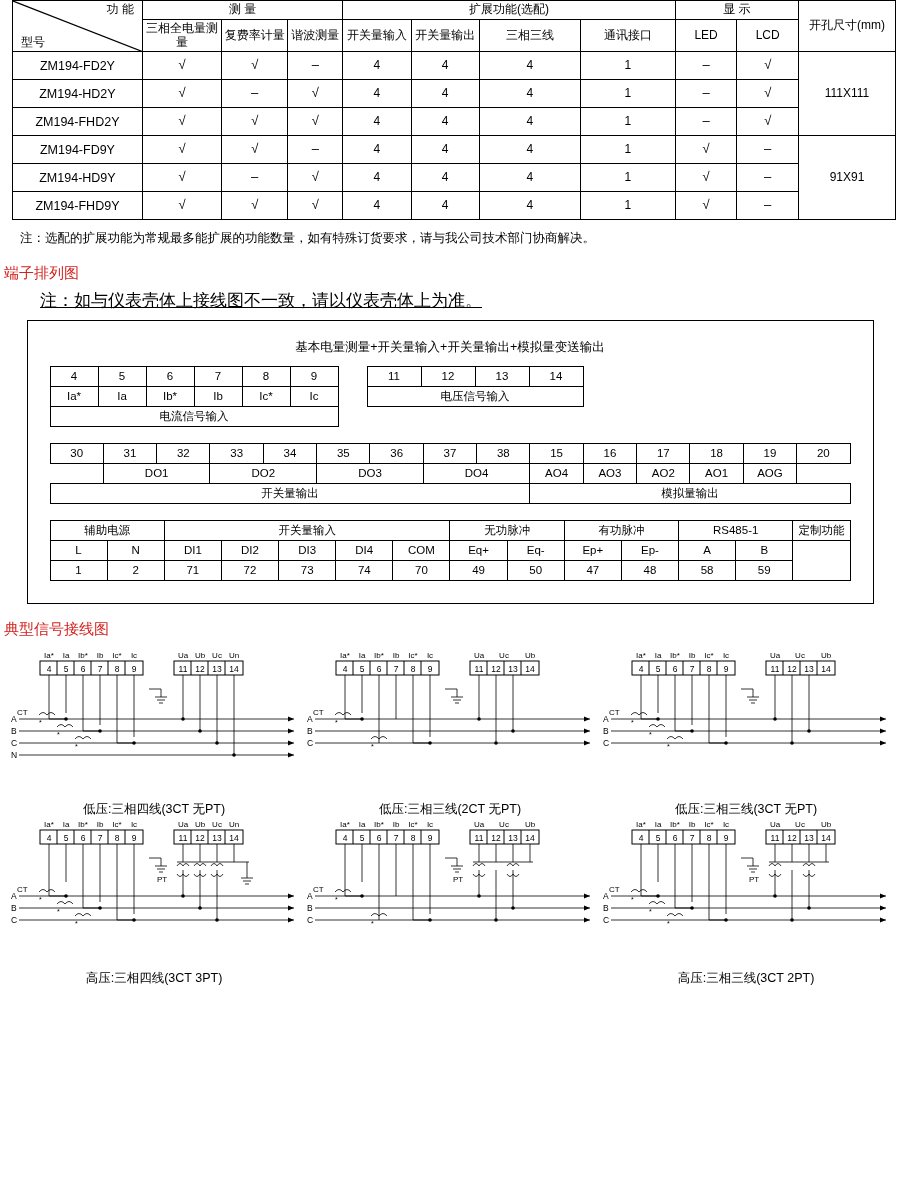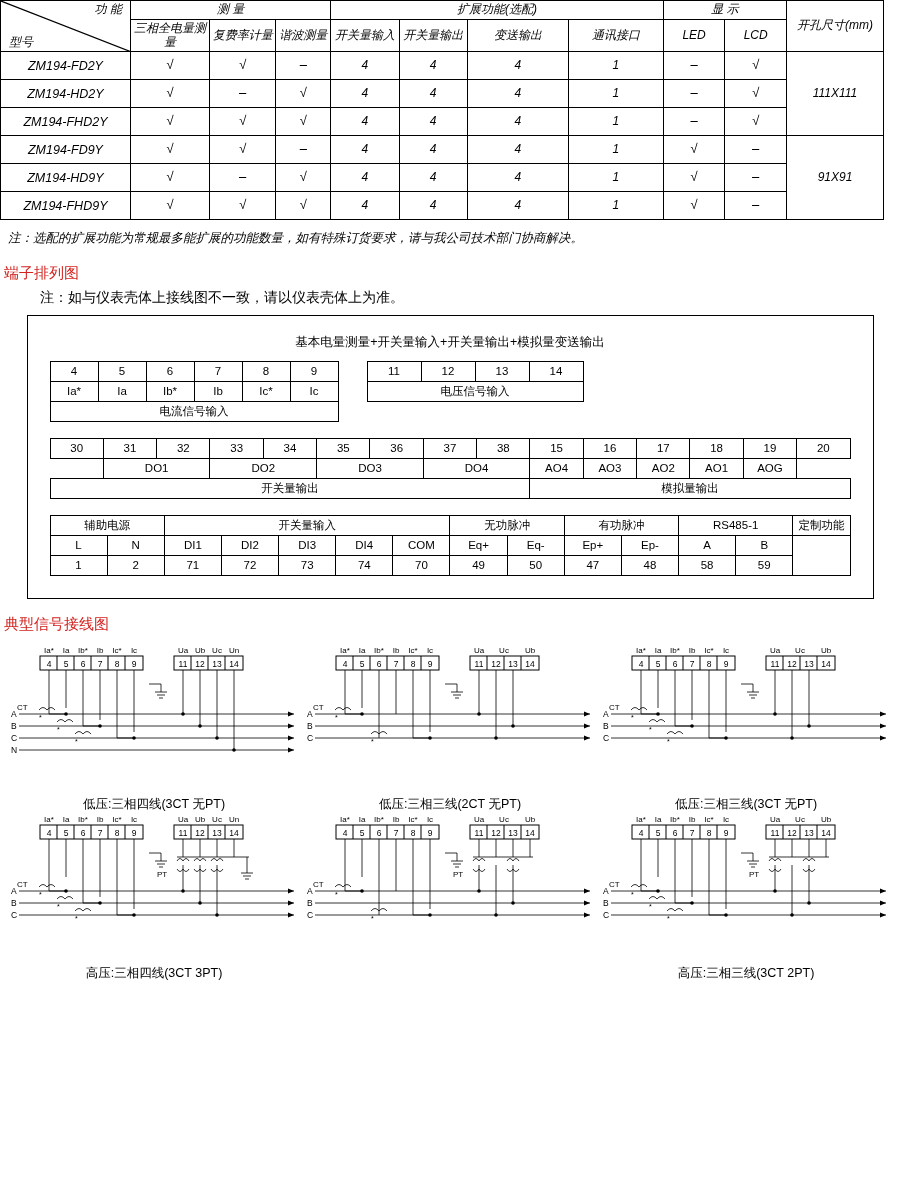--- a/index.html
+++ b/index.html
@@ -9,21 +9,21 @@
     font-family: "Liberation Sans", "DejaVu Sans", sans-serif;
     color: #000;
   }
   #page {
     width: 900px; height: 1185px;
     position: relative;
     overflow: hidden;
   }
 
   
-  .spec-wrap { padding: 0 0; font-style: italic; }
+  .spec-wrap { padding: 0 12px; }
   table.spec {
     width: 884px;
     border-collapse: collapse;
     font-size: 12px;
     table-layout: fixed;
   }
   table.spec th, table.spec td {
     border: 1px solid #000;
     text-align: center;
     vertical-align: middle;
@@ -56,22 +56,23 @@
   }
 
   
   h2.section {
     color: #d2221f;
     font-size: 15px;
     font-weight: normal;
     margin: 16px 0 6px 4px;
   }
   .sub-note {
-    font-size: 14px;
+    font-size: 17px;
     margin: 0 0 8px 40px;
+    text-decoration: underline;
   }
 
   
   .term-box {
     width: 847px;
     margin: 0 auto;
     border: 1px solid #000;
     padding: 18px 22px 22px 22px;
     position: relative;
     background: #fff;
@@ -147,21 +148,21 @@
           <th rowspan="2">
             <span>开孔尺寸(mm)</span>
           </th>
         </tr>
         <tr>
           <th>三相全电量测量</th>
           <th>复费率计量</th>
           <th>谐波测量</th>
           <th>开关量输入</th>
           <th>开关量输出</th>
-          <th>变送输出</th>
+          <th>三相三线</th>
           <th>通讯接口</th>
           <th>LED</th>
           <th>LCD</th>
         </tr>
       </thead>
       <tbody>
         <tr class="rowh">
           <td class="model-cell">ZM194-FD2Y</td>
           <td class="tick">√</td>
           <td class="tick">√</td>

